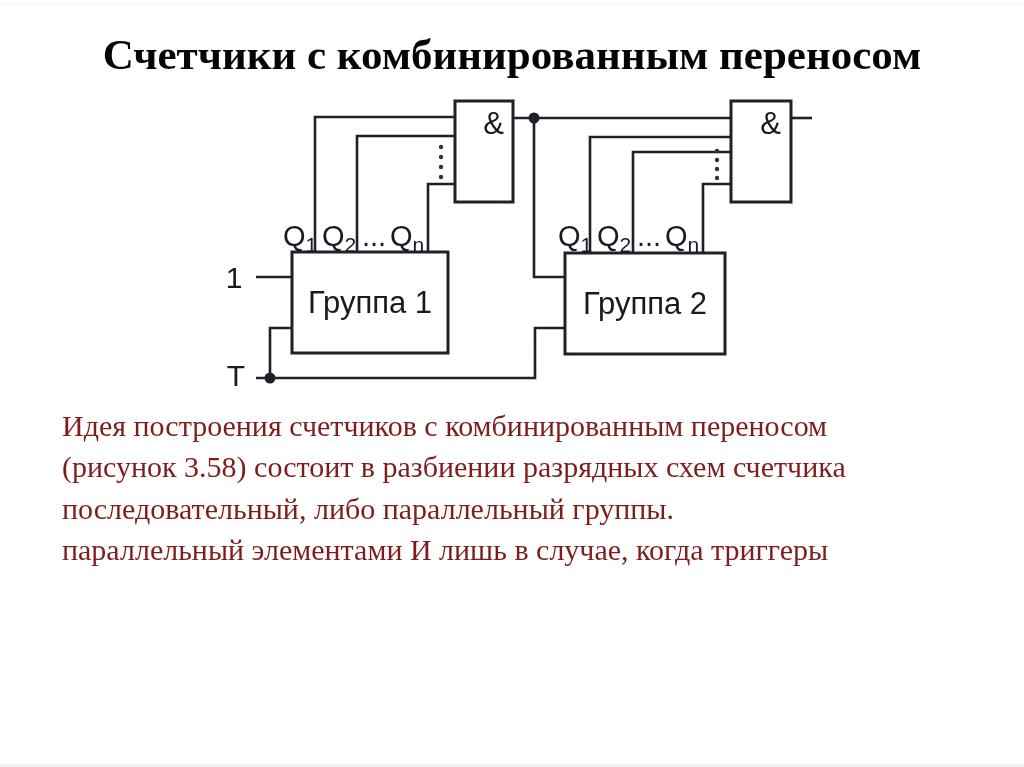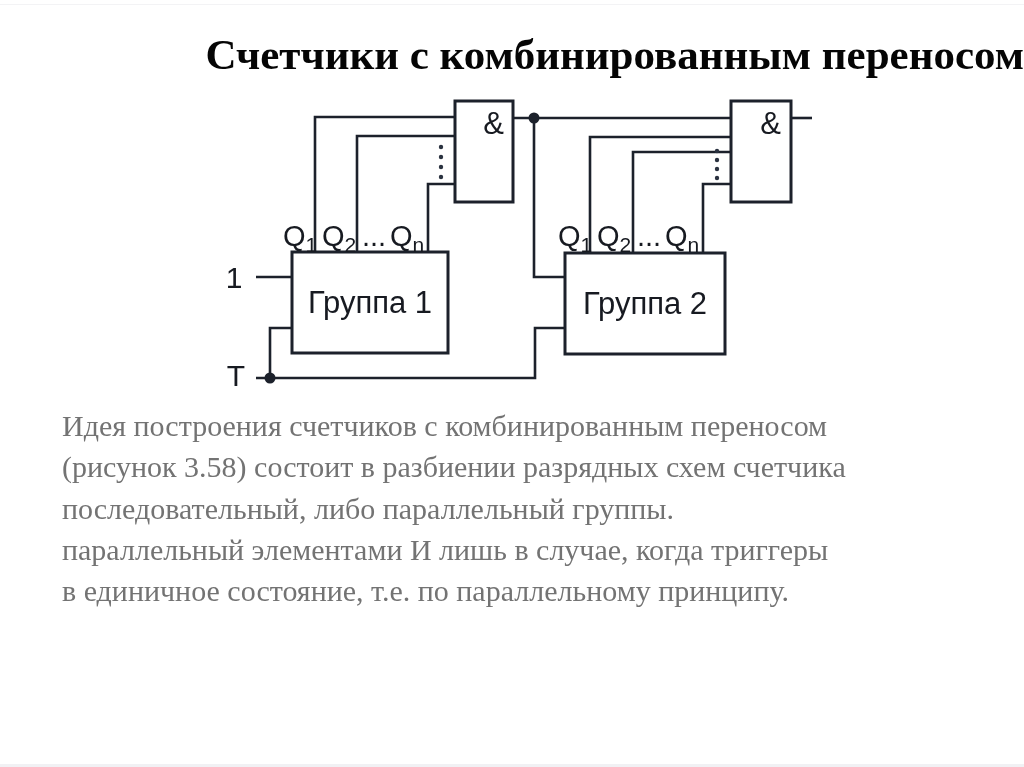--- a/index.html
+++ b/index.html
@@ -3,29 +3,29 @@
 <meta charset="utf-8">
 <style>
   html,body{margin:0;padding:0;background:#ffffff;}
   .slide{
     position:relative;width:1024px;height:767px;background:#ffffff;
     overflow:hidden;font-family:"Liberation Serif",serif;
   }
   .top-edge{position:absolute;top:4px;left:0;width:1024px;height:1px;background:#f3f3f5;}
   .bottom-edge{position:absolute;bottom:0;left:0;width:1024px;height:3px;background:#f1f1f4;}
   .title{
-    position:absolute;top:30px;left:0;width:1024px;text-align:right;
+    position:absolute;top:30px;left:0;width:1024px;text-align:center;
     font-family:"Liberation Serif",serif;font-weight:bold;font-size:43px;
     color:#050505;letter-spacing:0px;white-space:nowrap;
   }
   .diagram-svg{position:absolute;top:0;left:0;}
   .para{
     position:absolute;left:62px;top:405px;width:920px;
     font-family:"Liberation Serif",serif;font-size:30px;line-height:41.3px;
-    color:#737373;
+    color:#7f1d1d;
   }
   .para div{white-space:nowrap;}
   svg text{font-family:"Liberation Sans","DejaVu Sans",sans-serif;fill:#171a21;}
 </style>
 </head>
 <body>
 
 <div class="slide">
 
   <div class="top-edge"></div>
@@ -91,17 +91,16 @@
 
     <text x="234" y="288" font-size="30" text-anchor="middle"><tspan>1</tspan></text>
     <text x="236" y="386" font-size="30" text-anchor="middle"><tspan>T</tspan></text>
   </svg>
 
   <div class="para">
     <div>Идея построения счетчиков с комбинированным переносом</div>
     <div>(рисунок 3.58) состоит в разбиении разрядных схем счетчика</div>
     <div>последовательный, либо параллельный группы.</div>
     <div>параллельный элементами И лишь в случае, когда триггеры</div>
-    <div>в единичное состояние, т.е. по параллельному принципу.</div>
   </div>
 
   <div class="bottom-edge"></div>
 </div>
 
 </body></html>

